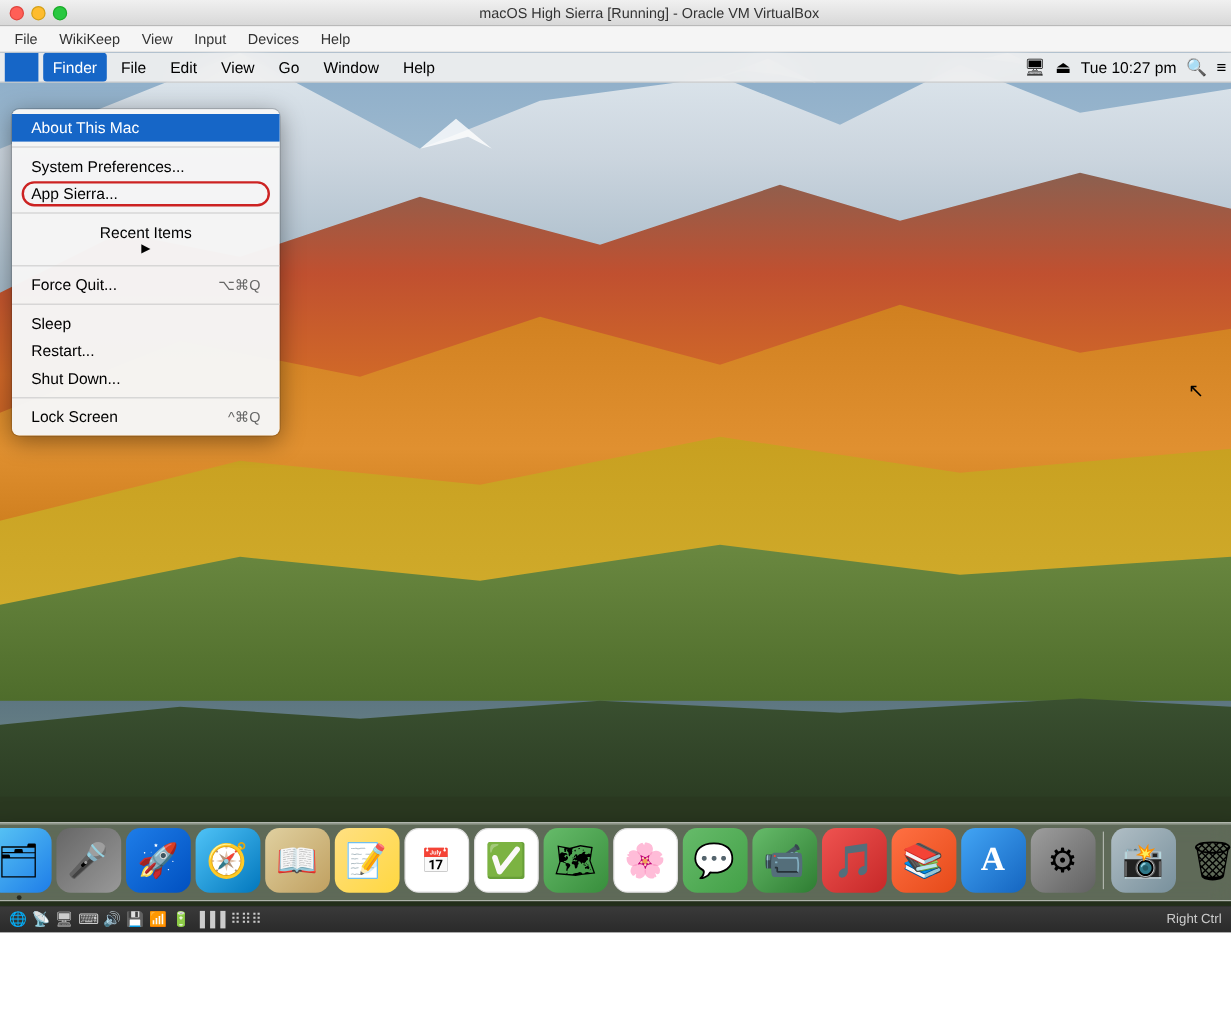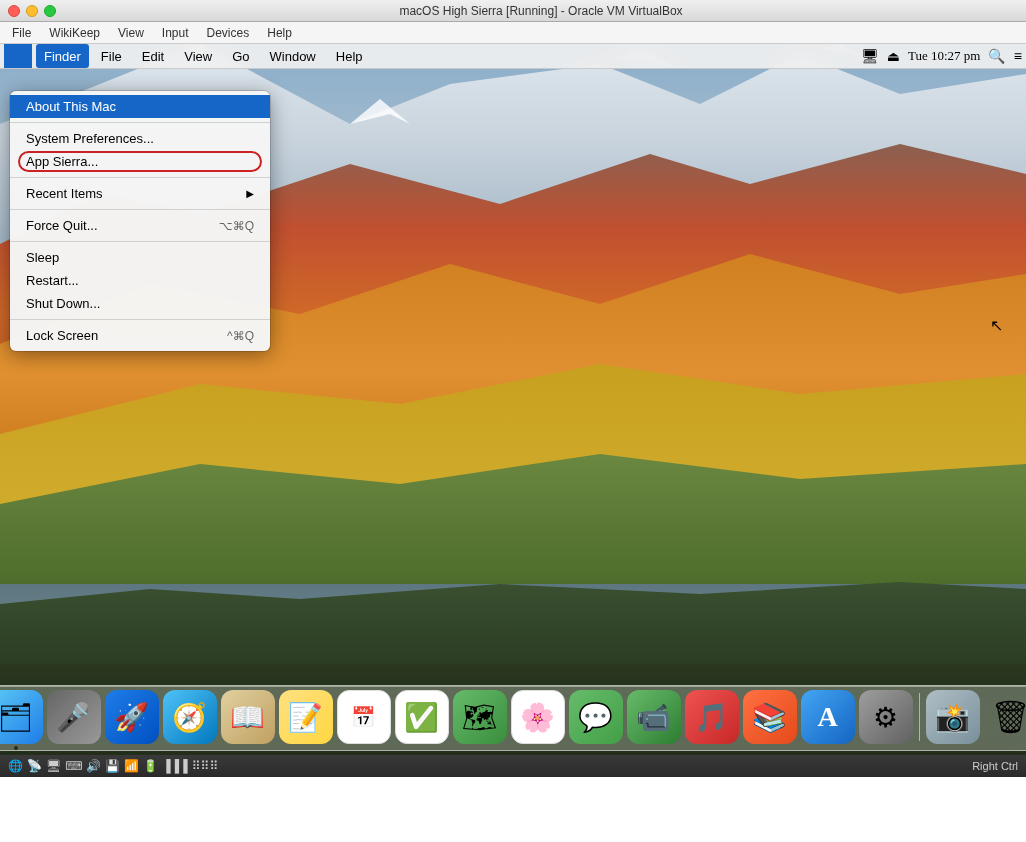--- a/index.html
+++ b/index.html
@@ -123,21 +123,21 @@
       inset: 0;
       width: 100%;
       height: 100%;
     }
 
     
     .apple-dropdown {
       position: absolute;
       top: 47px;
       left: 10px;
-      width: 260px;
+      width: 223px;
       background: rgba(245, 245, 245, 0.98);
       border-radius: 6px;
       box-shadow: 0 4px 20px rgba(0,0,0,0.4), 0 0 0 1px rgba(0,0,0,0.15);
       z-index: 300;
       padding: 4px 0;
       font-size: 13px;
     }
     .dropdown-item {
       padding: 4px 16px;
       cursor: pointer;
@@ -353,21 +353,21 @@
     <div class="mac-menu-item active">Finder</div>
     <div class="mac-menu-item">File</div>
     <div class="mac-menu-item">Edit</div>
     <div class="mac-menu-item">View</div>
     <div class="mac-menu-item">Go</div>
     <div class="mac-menu-item">Window</div>
     <div class="mac-menu-item">Help</div>
     <div class="mac-menubar-right">
       <span style="font-size:14px;">🖥</span>
       <span style="font-size:14px;">⏏</span>
-      <span style="font-size:13px;font-family:Liberation Serif, serif;">Tue 10:27 pm</span>
+      <span style="font-size:13px;">Tue 10:27 pm</span>
       <span style="font-size:14px;">🔍</span>
       <span style="font-size:14px;">≡</span>
     </div>
   </div>
 
   <div class="apple-dropdown">
 
     <div class="dropdown-item highlighted">
       <span>About This Mac</span>
     </div>
@@ -375,21 +375,21 @@
 
     <div class="dropdown-item">
       <span>System Preferences...</span>
     </div>
 
     <div class="dropdown-item circled">
       <span>App Sierra...</span>
     </div>
     <div class="dropdown-separator"></div>
 
-    <div class="dropdown-item" style="justify-content:space-between;">
+    <div class="dropdown-item" style="justify-content:space-between;flex-direction:column;">
       <span>Recent Items</span>
       <span class="submenu-arrow">▶</span>
     </div>
     <div class="dropdown-separator"></div>
 
     <div class="dropdown-item">
       <span>Force Quit...</span>
       <span class="shortcut">⌥⌘Q</span>
     </div>
     <div class="dropdown-separator"></div>

